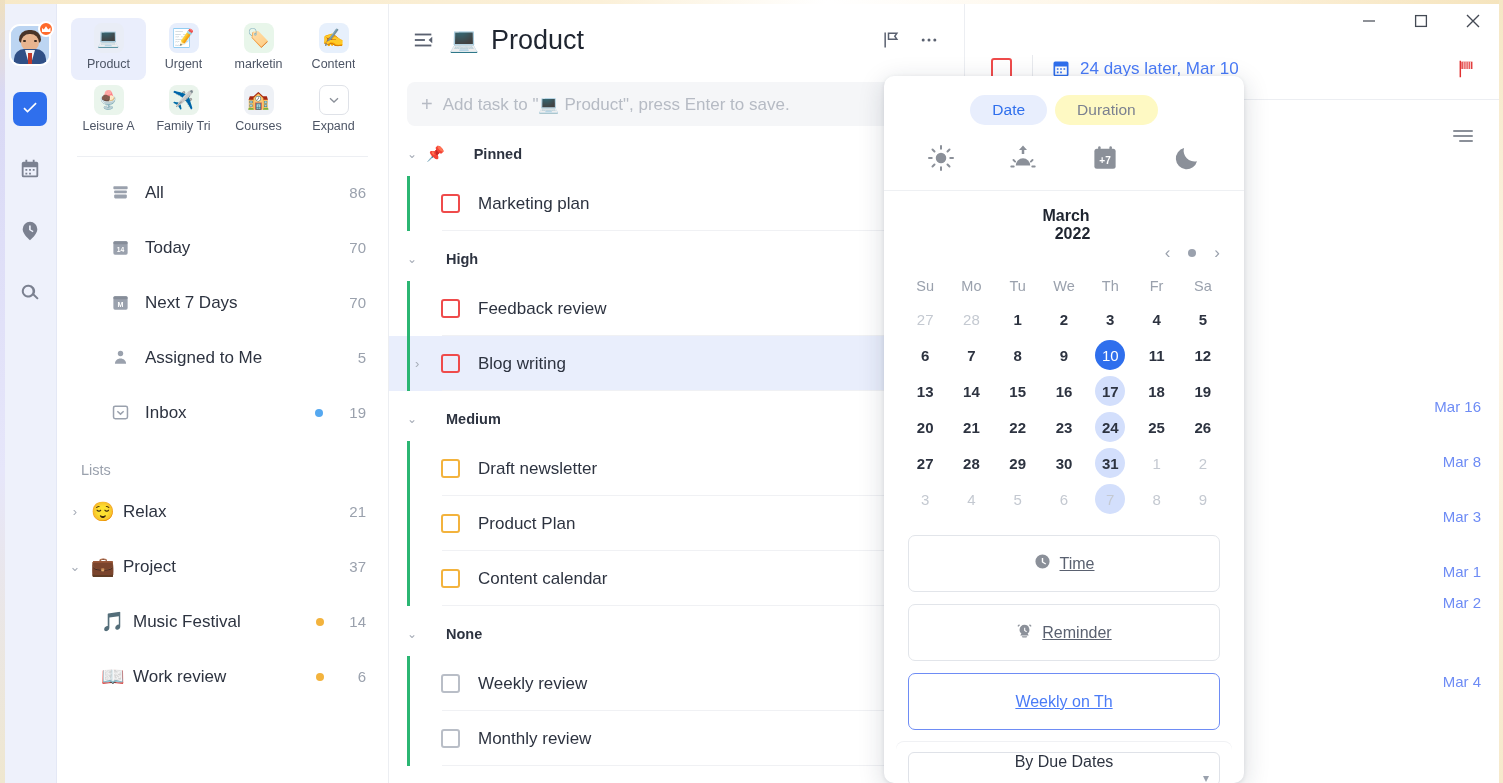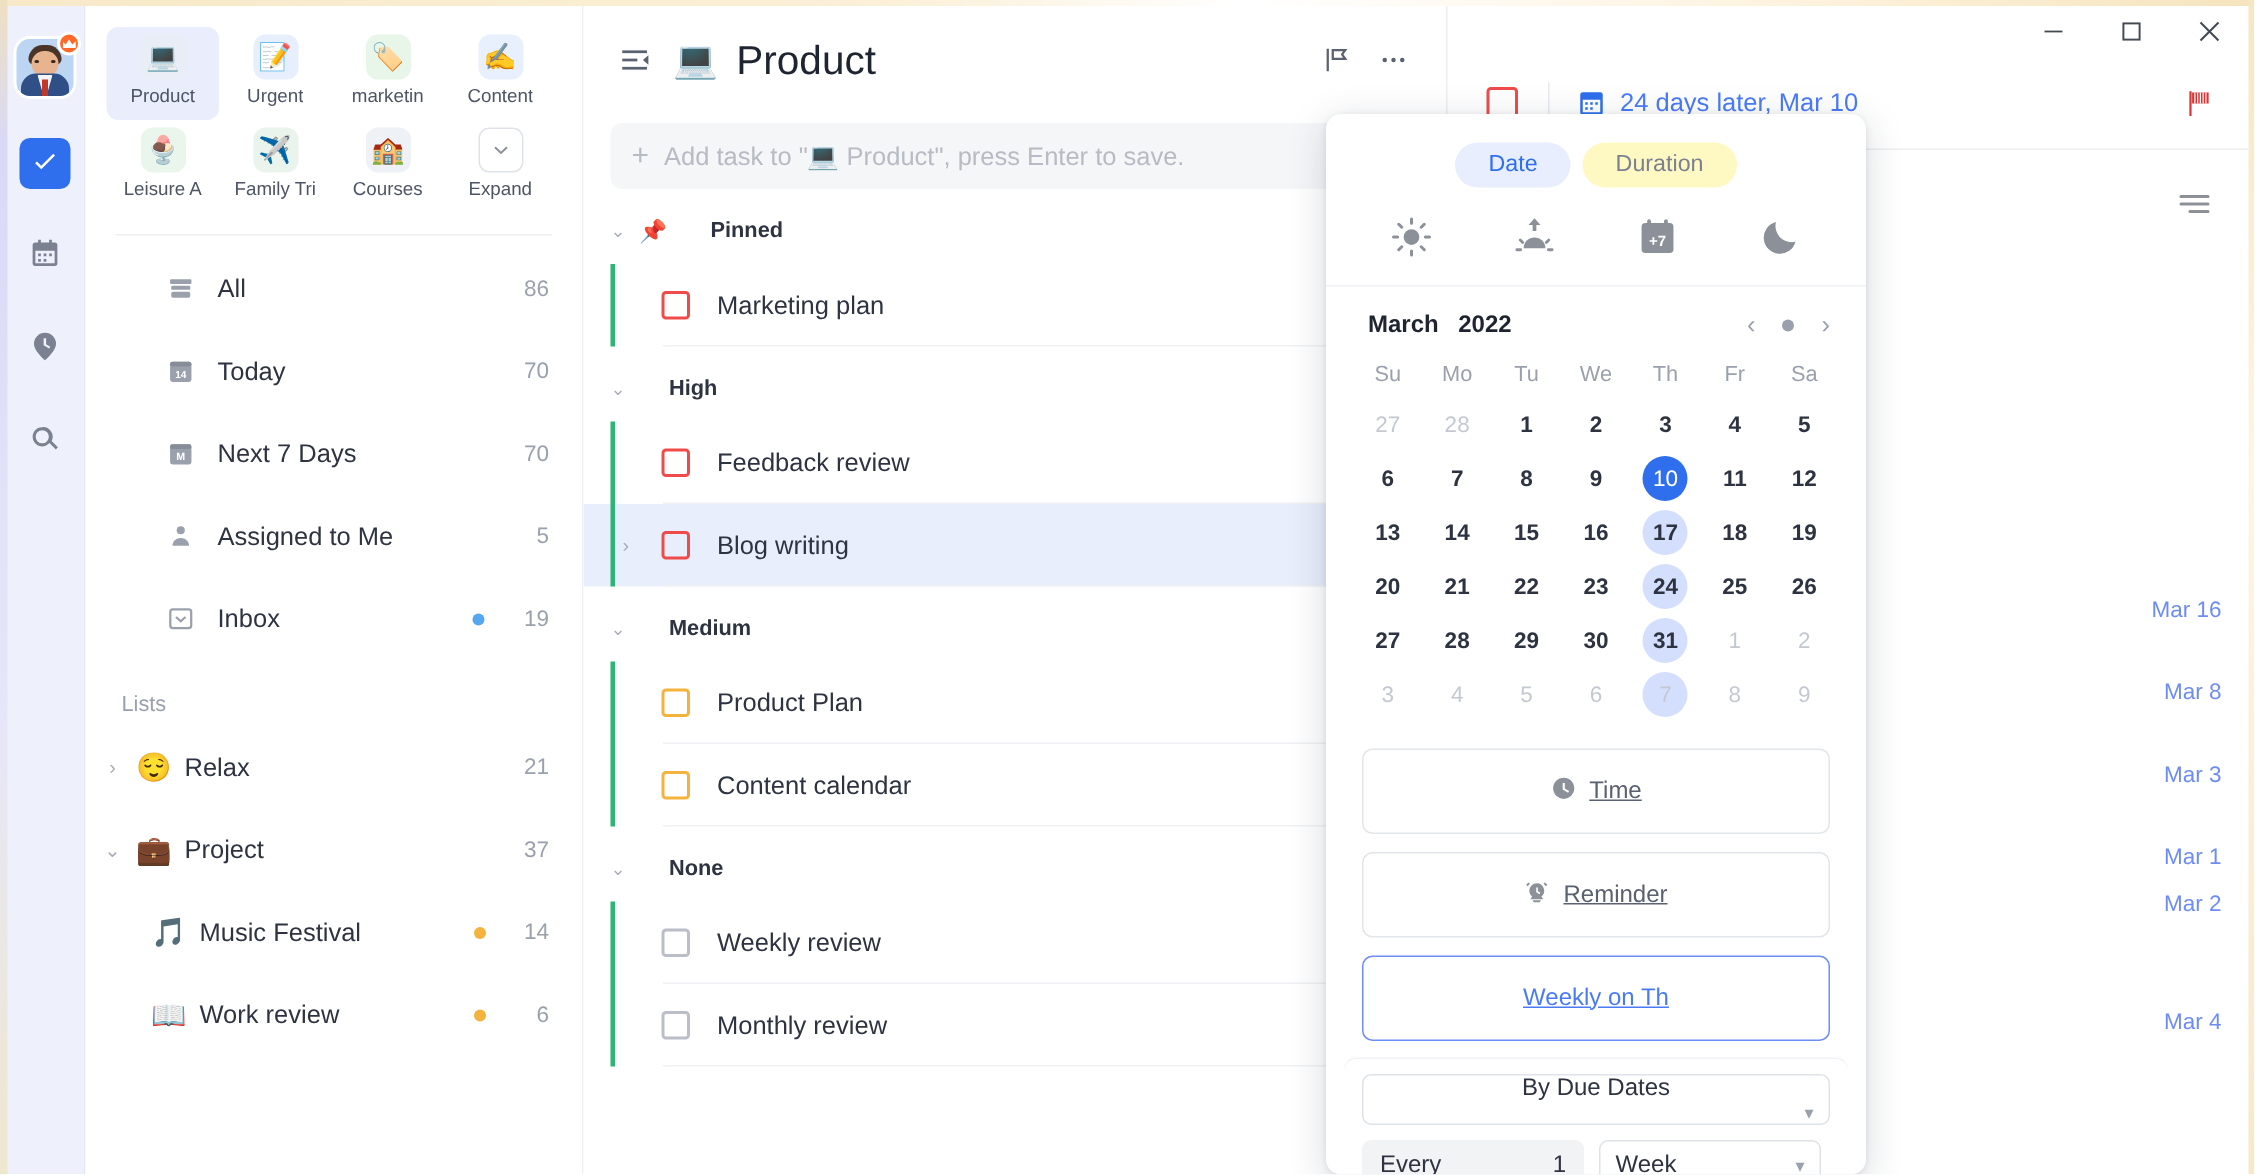--- a/index.html
+++ b/index.html
@@ -230,21 +230,21 @@
     display:flex; align-items:center; font-size: 15.5px;
   }
   .pp-tab.on { background: #e8eefd; color: #2f6fed; }
   .pp-tab.off { background: #fef9c3; color: #7b8190; }
   .pp-quick {
     display:flex; justify-content: space-around; align-items:center;
     height: 66px; padding: 0 16px; border-bottom: 1px solid #eef0f3;
   }
   .pp-quick .qi { width: 40px; height: 40px; display:flex; align-items:center; justify-content:center; }
 
-  .cal-head { display:flex; align-items:center; padding: 16px 24px 0 28px; }
+  .cal-head { display:flex; align-items:center; padding: 16px 24px 0 28px; flex-direction: column; }
   .cal-month { font-size: 16px; color: #1f2530; font-weight: bold; }
   .cal-year { font-size: 16px; color: #1f2530; font-weight: bold; margin-left: 13px; }
   .cal-nav { margin-left:auto; display:flex; align-items:center; gap: 18px; color:#9aa1ad; }
   .cal-nav .arw { font-size: 17px; }
   .cal-nav .dotn { width: 8px; height: 8px; border-radius:50%; background:#9aa1ad; }
 
   .cal-grid { padding: 8px 18px 0 18px; }
   .cal-row { display: grid; grid-template-columns: repeat(7, 1fr); }
   .cal-dow {
     height: 30px; display:flex; align-items:center; justify-content:center;
@@ -582,20 +582,31 @@
     </div>
         <div class="group-head">
       <span class="gcaret">⌄</span>
 
       <span class="gtitle">Medium</span>
     </div>
     <div class="task-row">
       <span class="stripe"></span>
 
       <span class="cbx yellow"></span>
+      <span class="ttl">Draft newsletter</span>
+      <span class="ricons">
+        
+        
+      </span>
+      <span class="rowline"></span>
+    </div>
+    <div class="task-row">
+      <span class="stripe"></span>
+
+      <span class="cbx yellow"></span>
       <span class="ttl">Product Plan</span>
       <span class="ricons">
         
         
       </span>
       <span class="rowline"></span>
     </div>
     <div class="task-row">
       <span class="stripe"></span>
 

